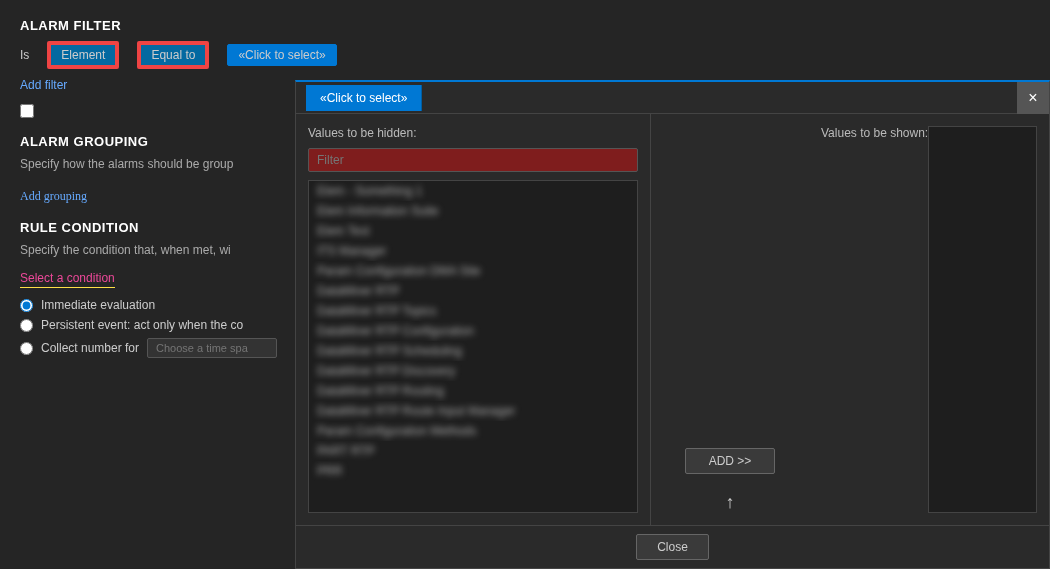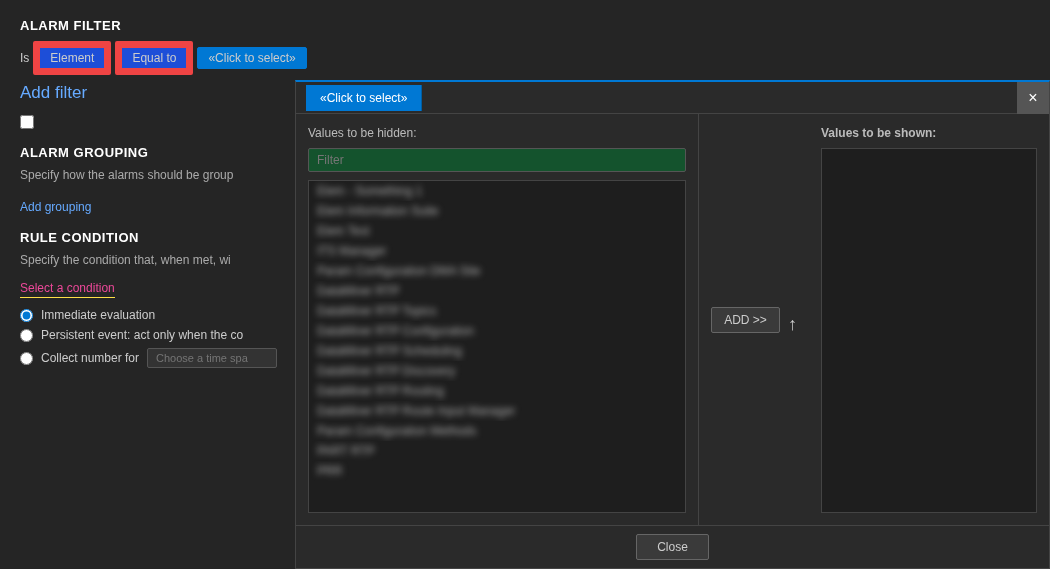--- a/index.html
+++ b/index.html
@@ -32,39 +32,39 @@
 
     .section-desc {
       color: #aaa;
       font-size: 12px;
       margin-bottom: 12px;
     }
 
     .filter-row {
       display: flex;
       align-items: center;
-      gap: 4px;
+      gap: 18px;
       margin-bottom: 8px;
     }
 
     .filter-row span {
       color: #ccc;
       font-size: 12px;
     }
 
     .filter-link {
       color: #6af;
-      font-size: 17px;
+      font-size: 12px;
       cursor: pointer;
       text-decoration: none;
     }
 
     .dropdown-btn {
-      background: #1d4ed8;
-      border: 7px solid #ef4444;
+      background: #0369a1;
+      border: 4px solid #ef4444;
       color: #ccc;
       padding: 3px 10px;
       font-size: 12px;
       cursor: pointer;
       border-radius: 2px;
     }
 
     .selected-tag {
       background: #0078d4;
       color: #fff;
@@ -90,20 +90,21 @@
 
     .alarm-grouping-section { margin-bottom: 16px; }
 
     .add-grouping-link {
       color: #6af;
       font-size: 12px;
       cursor: pointer;
       text-decoration: none;
       display: inline-block;
       margin-top: 6px;
+      font-family: Liberation Serif, serif;
     }
 
     .rule-condition-section { margin-bottom: 10px; }
 
     .select-condition {
       background: transparent;
       border-bottom: 1px solid #fde047;
       color: #ec4899;
       font-size: 12px;
       cursor: pointer;
@@ -178,47 +179,47 @@
       height: 32px;
       border-bottom: 1px solid #444;
       padding-left: 10px;
       position: relative;
     }
 
     .modal-body {
       display: flex;
       flex: 1;
       overflow: hidden;
+      gap: 24px;
     }
 
     .modal-left {
       flex: 1;
       display: flex;
       flex-direction: column;
       padding: 12px;
       border-right: 1px solid #444;
     }
 
     .modal-right {
       width: 240px;
       padding: 12px;
       display: flex;
-      flex-direction: column;
-      font-weight: bold;
+      flex-direction: row;
     }
 
     .panel-label {
       font-size: 12px;
       color: #bbb;
       margin-bottom: 8px;
     }
 
     .filter-input {
       width: 100%;
-      background: #14532d;
+      background: #7f1d1d;
       border: 1px solid #555;
       color: #ccc;
       padding: 4px 8px;
       font-size: 12px;
       border-radius: 2px;
       margin-bottom: 8px;
     }
 
     .list-box {
       flex: 1;
@@ -243,23 +244,23 @@
     }
 
     .blurred-text {
       filter: blur(3px);
       color: #aaa;
     }
 
     .modal-middle {
       width: 110px;
       display: flex;
-      flex-direction: row;
-      align-items: center;
-      justify-content: flex-start;
+      flex-direction: column;
+      align-items: center;
+      justify-content: flex-end;
       gap: 8px;
       padding: 12px;
     }
 
     .action-btn {
       width: 90px;
       background: #3a3a3a;
       border: 1px solid #666;
       color: #ccc;
       font-size: 12px;

